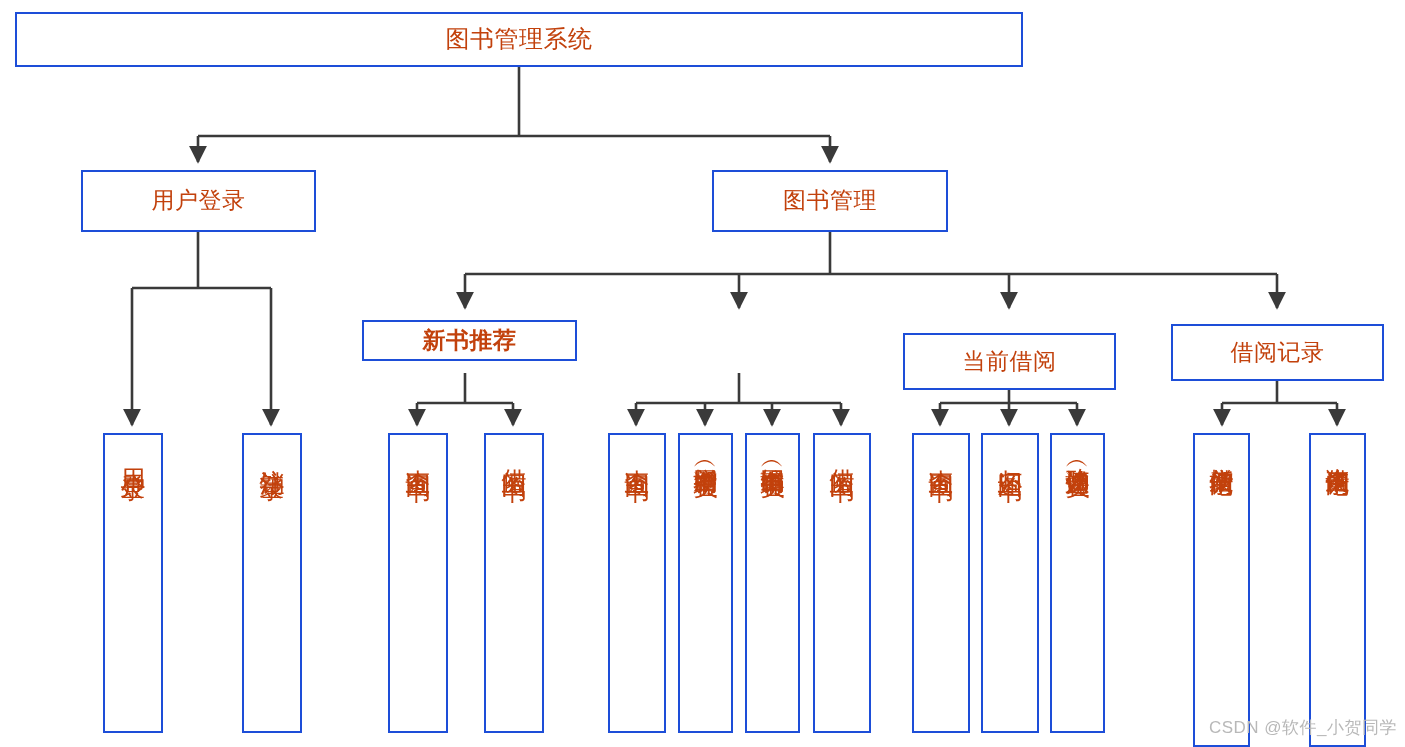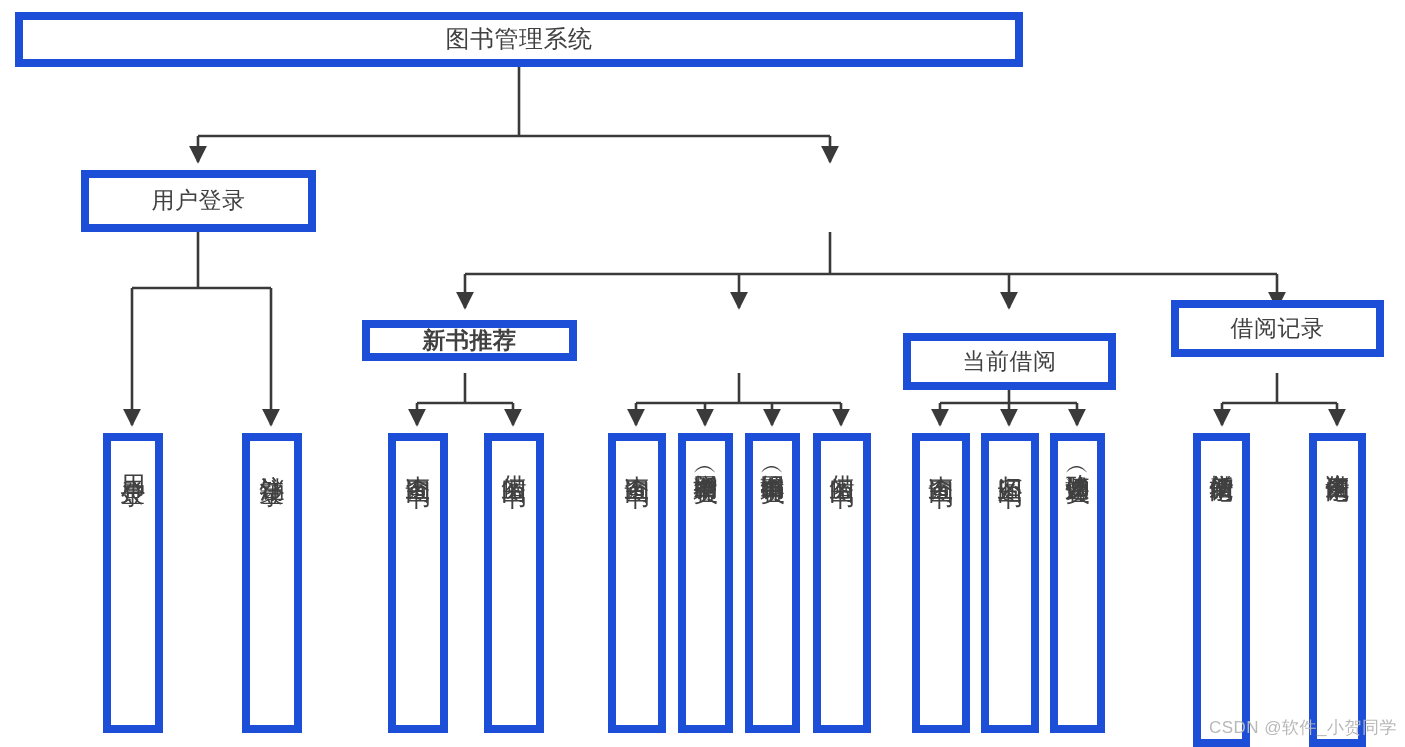--- a/index.html
+++ b/index.html
@@ -22,26 +22,26 @@
     position: absolute;
     left: 0;
     top: 0;
     width: 1405px;
     height: 747px;
     pointer-events: none;
   }
   .node {
     position: absolute;
     box-sizing: border-box;
-    border: 8px solid #1d4ed8;
+    border: 2px solid #1d4ed8;
     background: #ffffff;
     display: flex;
     align-items: center;
     justify-content: center;
-    color: #404040;
+    color: #c2410c;
   }
   .node .node-label {
     display: block;
     text-align: center;
     line-height: 1.18;
     white-space: pre;
   }
   
   .node.horizontal .node-label {
     font-size: 23px;
@@ -133,28 +133,31 @@
     </g>
   </svg>
 
   <div class="node horizontal root" style="left:15px; top:12px; width:1008px; height:55px;">
     <span class="node-label">图书管理系统</span>
   </div>
 
   <div class="node horizontal" style="left:81px; top:170px; width:235px; height:62px;">
     <span class="node-label">用户登录</span>
   </div>
+  <div class="node horizontal" style="left:712px; top:170px; width:236px; height:62px;">
+    <span class="node-label">图书管理</span>
+  </div>
 
   <div class="node horizontal" style="left:362px; top:320px; width:215px; height:41px;font-weight:bold;">
     <span class="node-label">新书推荐</span>
   </div>
   <div class="node horizontal" style="left:903px; top:316px; width:213px; height:57px;margin-top:17px;">
     <span class="node-label">当前借阅</span>
   </div>
-  <div class="node horizontal" style="left:1171px; top:300px; width:213px; height:57px;">
+  <div class="node horizontal" style="left:1171px; top:324px; width:213px; height:57px;">
     <span class="node-label">借阅记录</span>
   </div>
 
   <div class="node vertical" style="left:103px; top:433px; width:60px; height:300px;">
     <span class="node-label">用户登录</span>
   </div>
   <div class="node vertical" style="left:242px; top:433px; width:60px; height:300px;">
     <span class="node-label">注销登录</span>
   </div>
 

